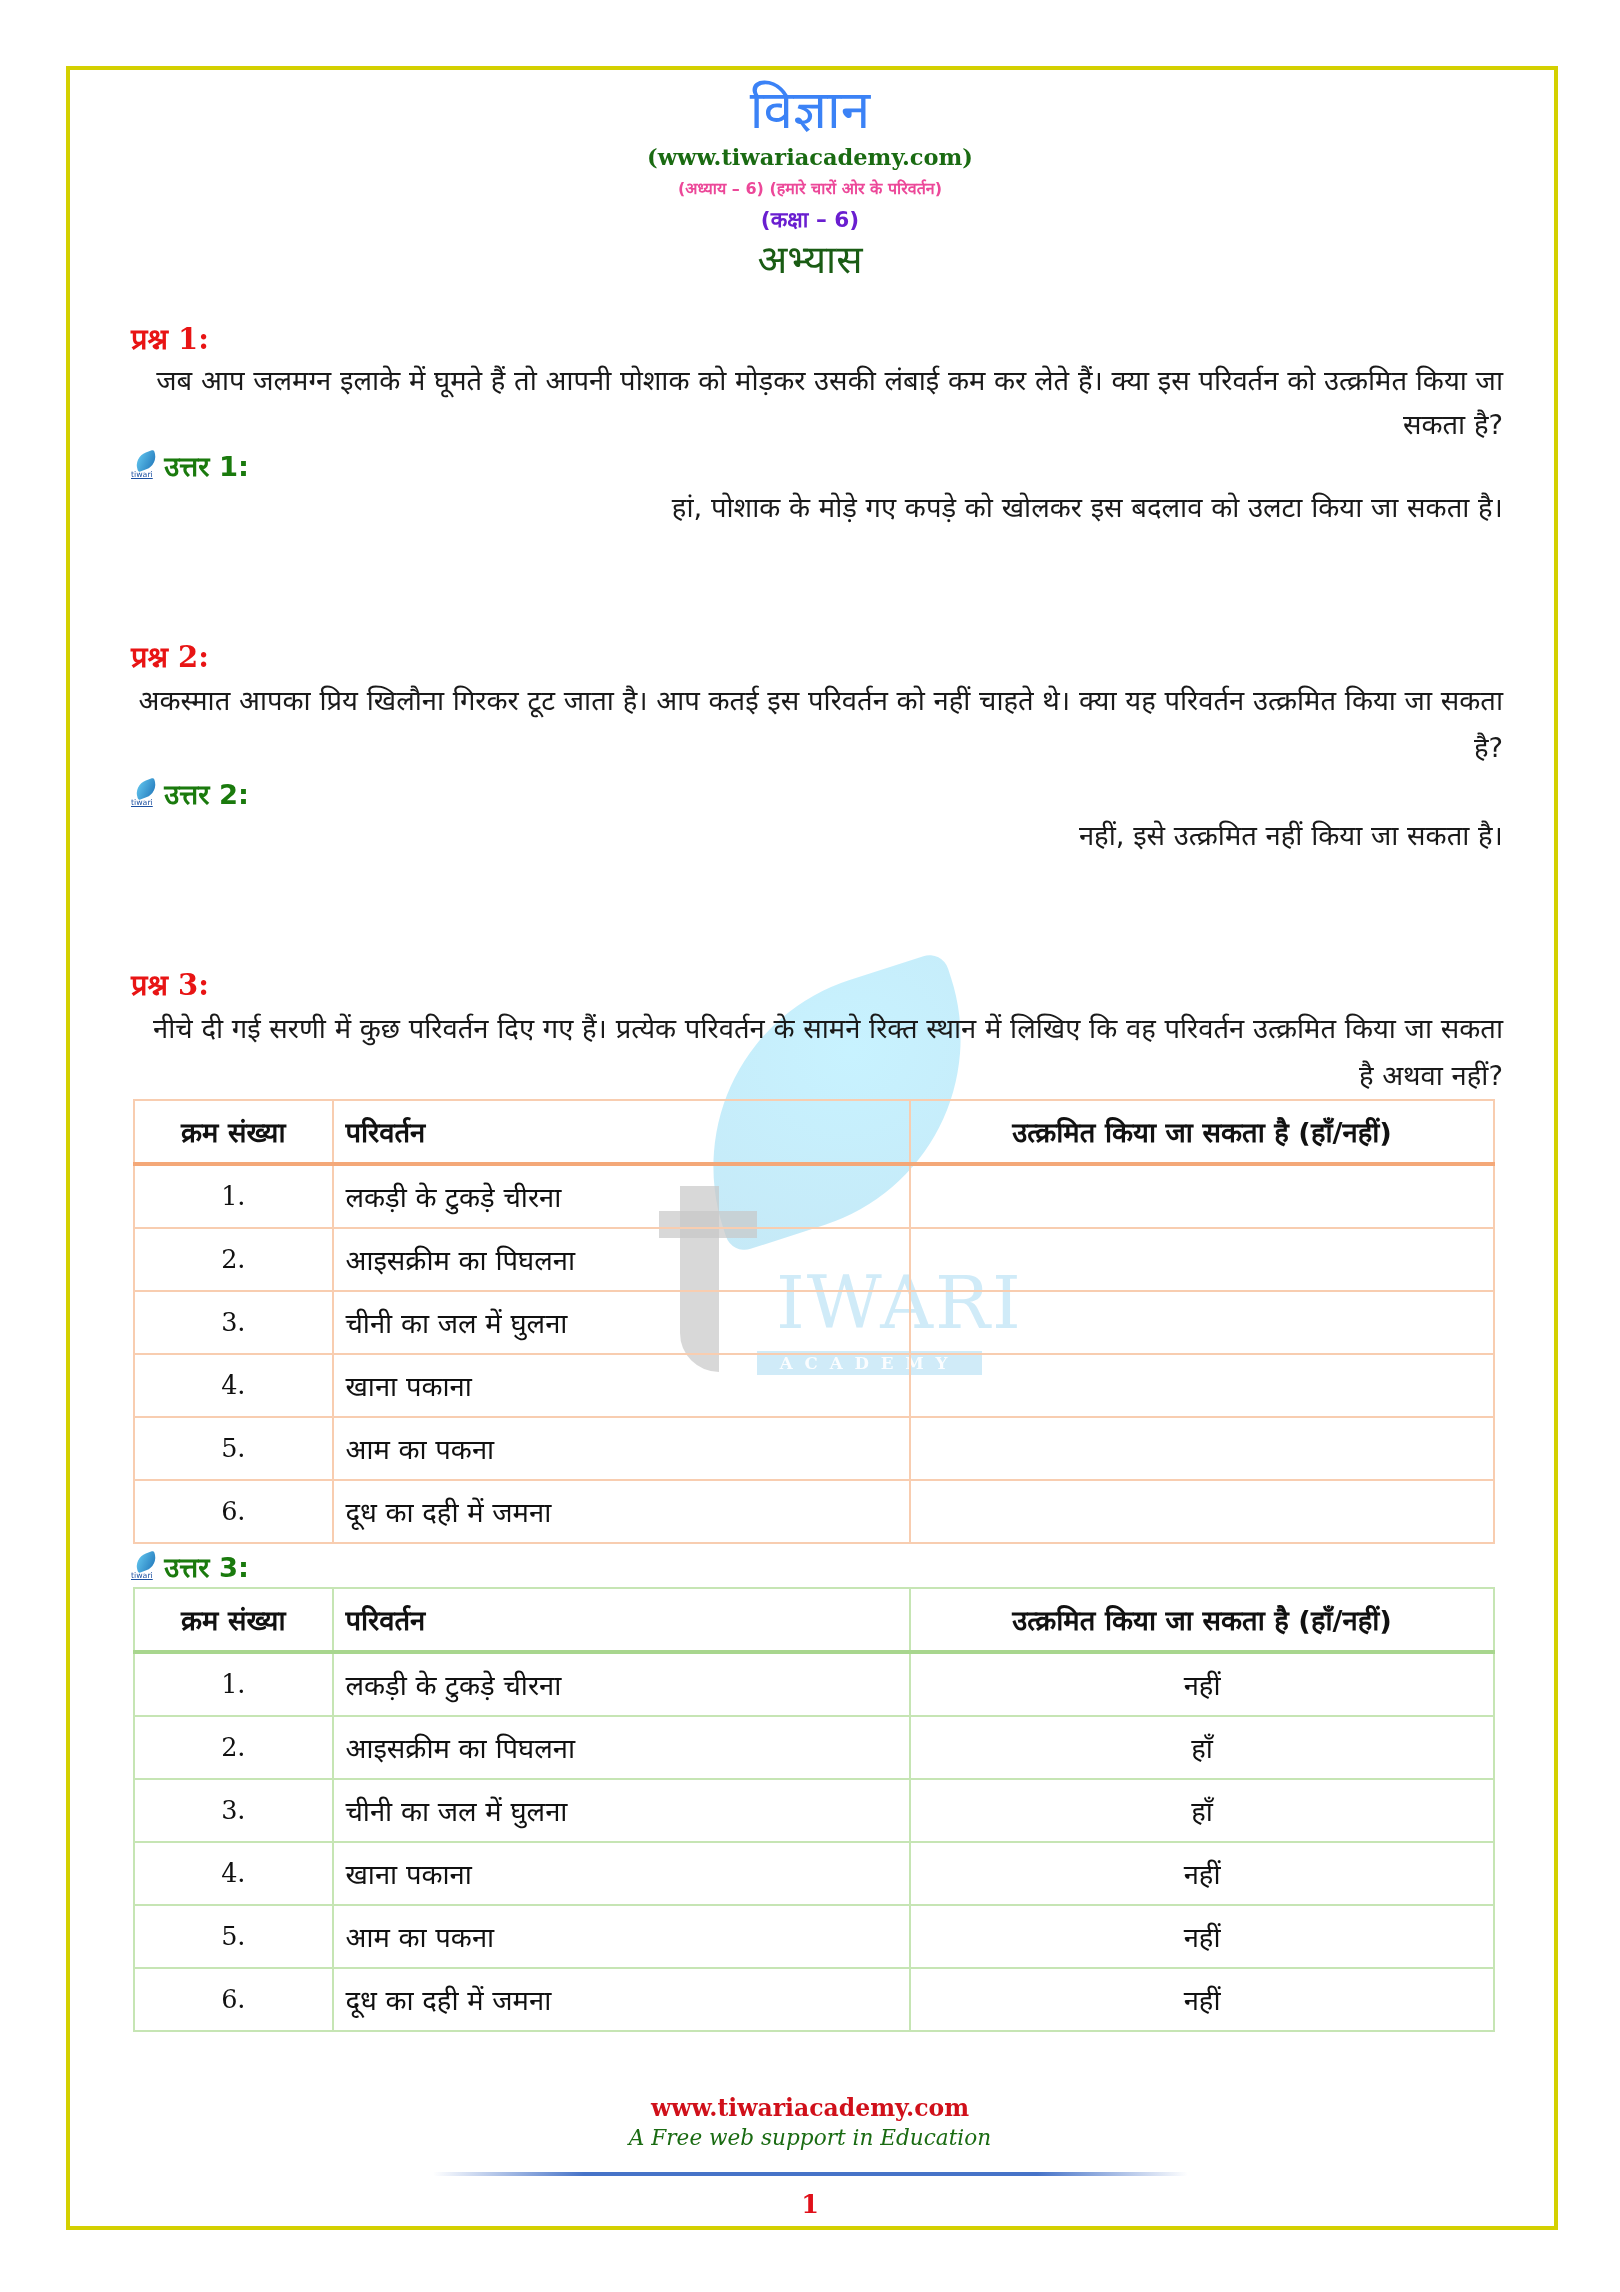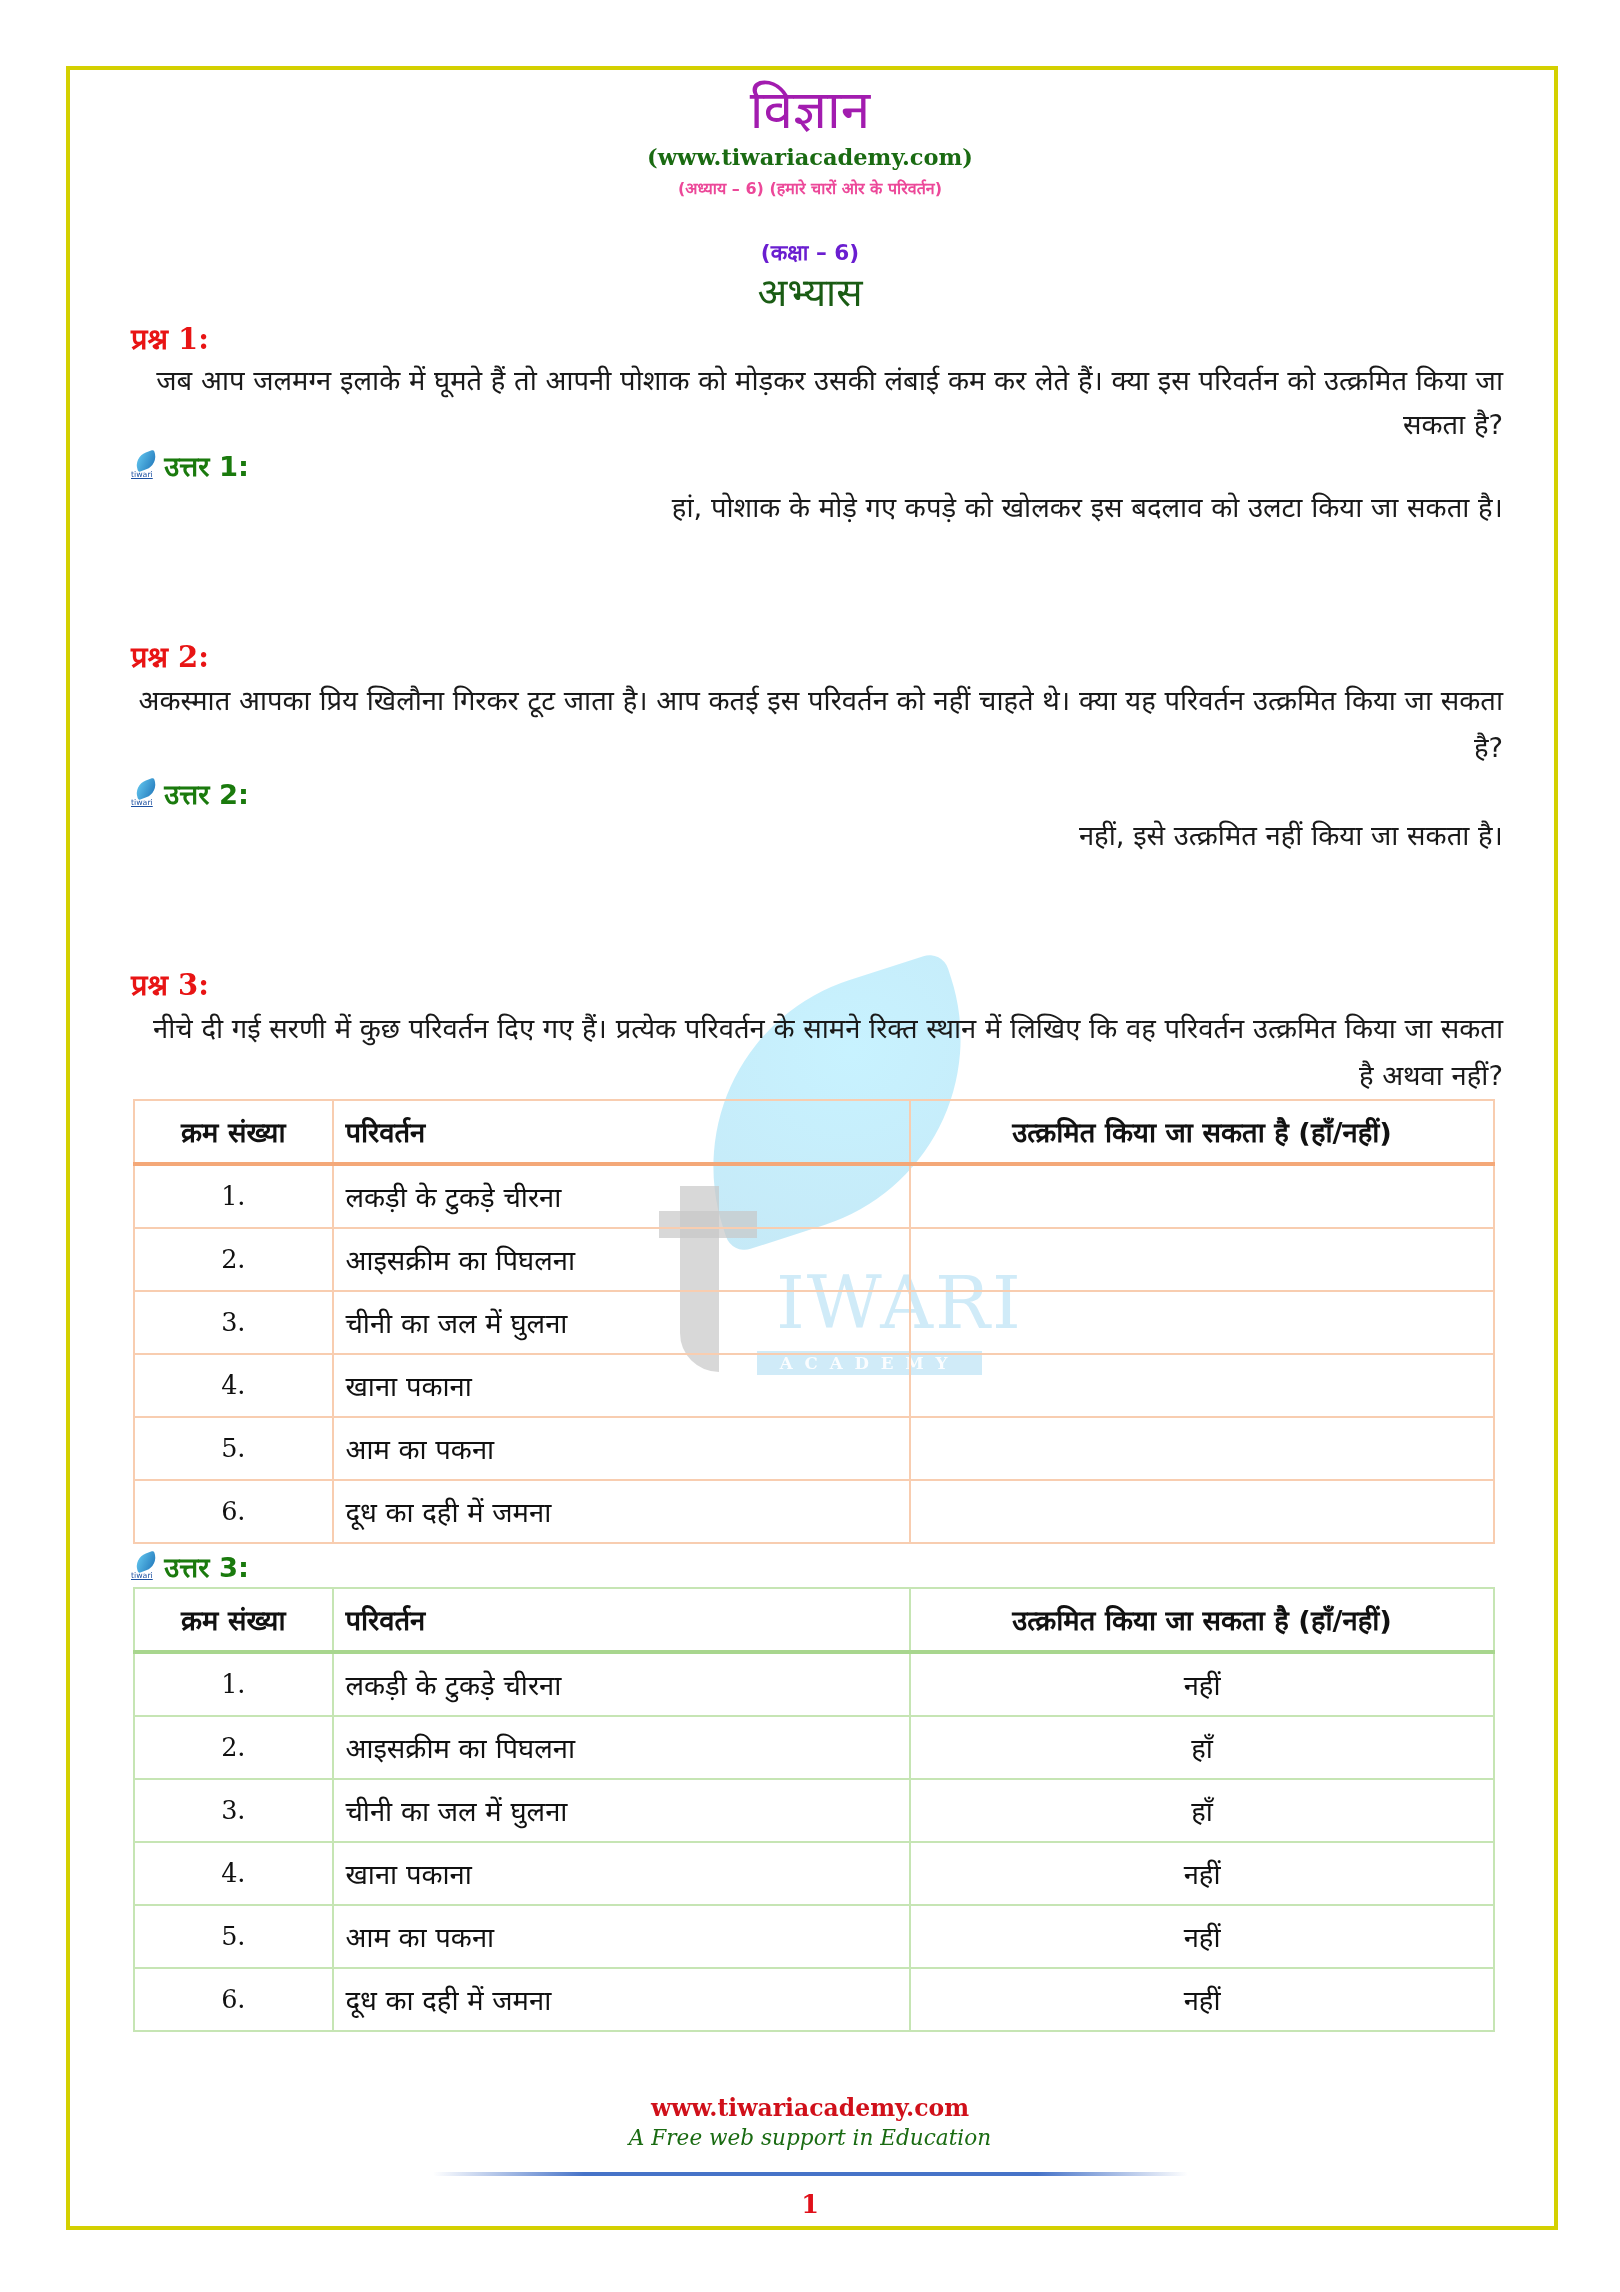--- a/index.html
+++ b/index.html
@@ -1,24 +1,24 @@
 <!DOCTYPE html>
 <html><head>
   <meta charset="utf-8">
   <style>
     html, body { margin: 0; padding: 0; background: #ffffff; }
     body { width: 1620px; height: 2293px; position: relative; overflow: hidden;
            font-family: "DejaVu Sans", sans-serif; color: #111; }
     .page-border { position: absolute; left: 66px; top: 66px; width: 1484px; height: 2156px;
                    border: 4.9px solid #d4d000; }
     .header { position: absolute; left: 0; top: 76px; width: 1620px; text-align: center; }
-    .title { font-size: 53px; color: #a21caf; line-height: 67px; margin: 0; font-weight: normal; }
+    .title { font-size: 53px; color: #3b82f6; line-height: 67px; margin: 0; font-weight: normal; }
     .site { font-family: "DejaVu Serif", serif; font-weight: bold; color: #1a6b12; font-size: 22.5px; line-height: 29px; }
     .chapter { color: #ec4899; font-size: 16px; line-height: 33px; font-weight: bold; }
-    .klass { color: #6a1ed0; font-size: 21.6px; line-height: 29px; font-weight: bold; margin-top: 33px; }
+    .klass { color: #6a1ed0; font-size: 21.6px; line-height: 29px; font-weight: bold; }
     .abhyas { color: #1a5c14; font-size: 39px; line-height: 51px; }
 
     .content { position: absolute; left: 131px; top: 320px; width: 1372px; }
     .q-label { color: #e81414; font-weight: bold; font-size: 29px; line-height: 39px; font-family: "DejaVu Serif", serif; }
     .para { font-size: 27.4px; line-height: 44px; color: #1a1a1a; text-align: right; }
     .a-label { color: #1a7a0d; font-weight: bold; font-size: 27.4px; line-height: 39px; display: flex; align-items: center; gap: 5.9px; }
     .tiwari-icon { width: 27.4px; height: 27.4px; position: relative; display: inline-block; }
     .tiwari-icon .leaf { position: absolute; left: 3.9px; top: 0; width: 21.6px; height: 15.7px;
                          background: linear-gradient(135deg,#6ad0f5,#1b6fb5); border-radius: 13.7px 2px 13.7px 2px; transform: rotate(-20deg); }
     .tiwari-icon .lbl { position: absolute; left: 0; bottom: 0; font-size: 7.8px; color: #1b4fa0; font-weight: normal; text-decoration: underline; line-height: 8.8px; }

